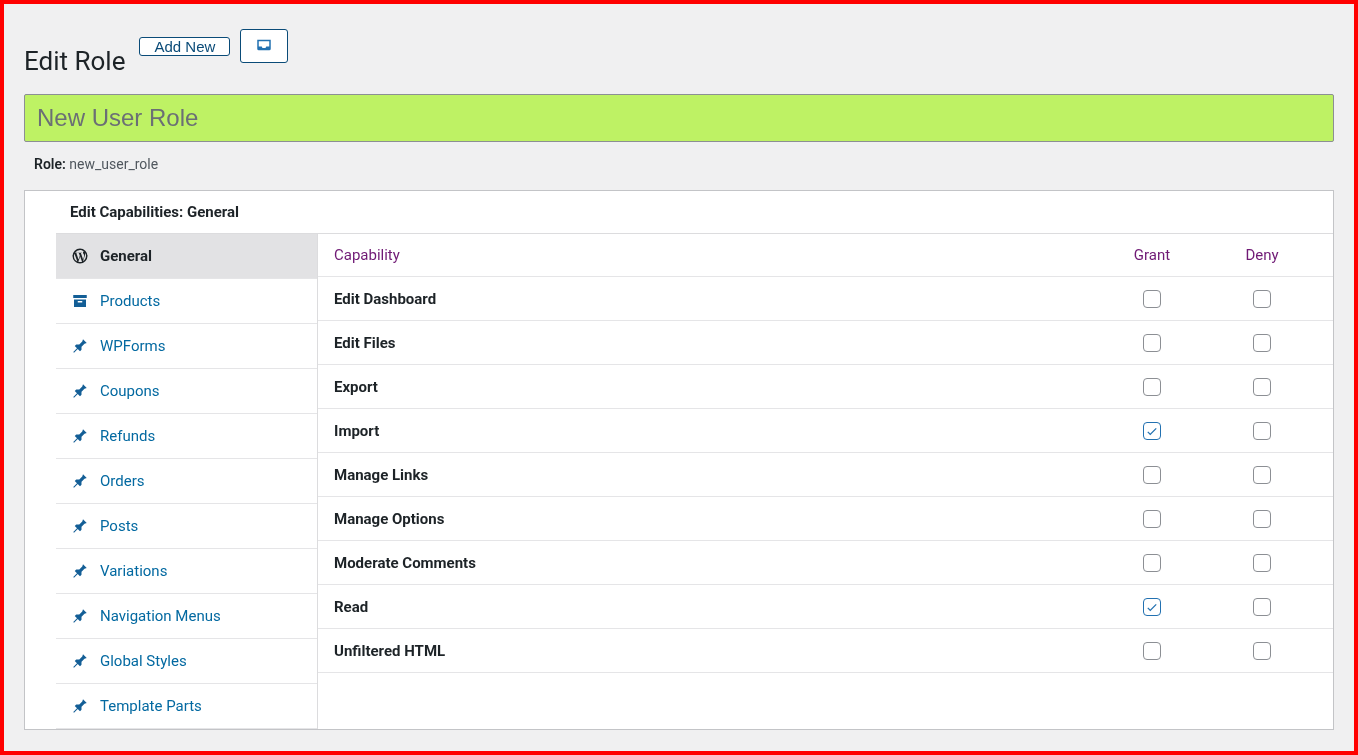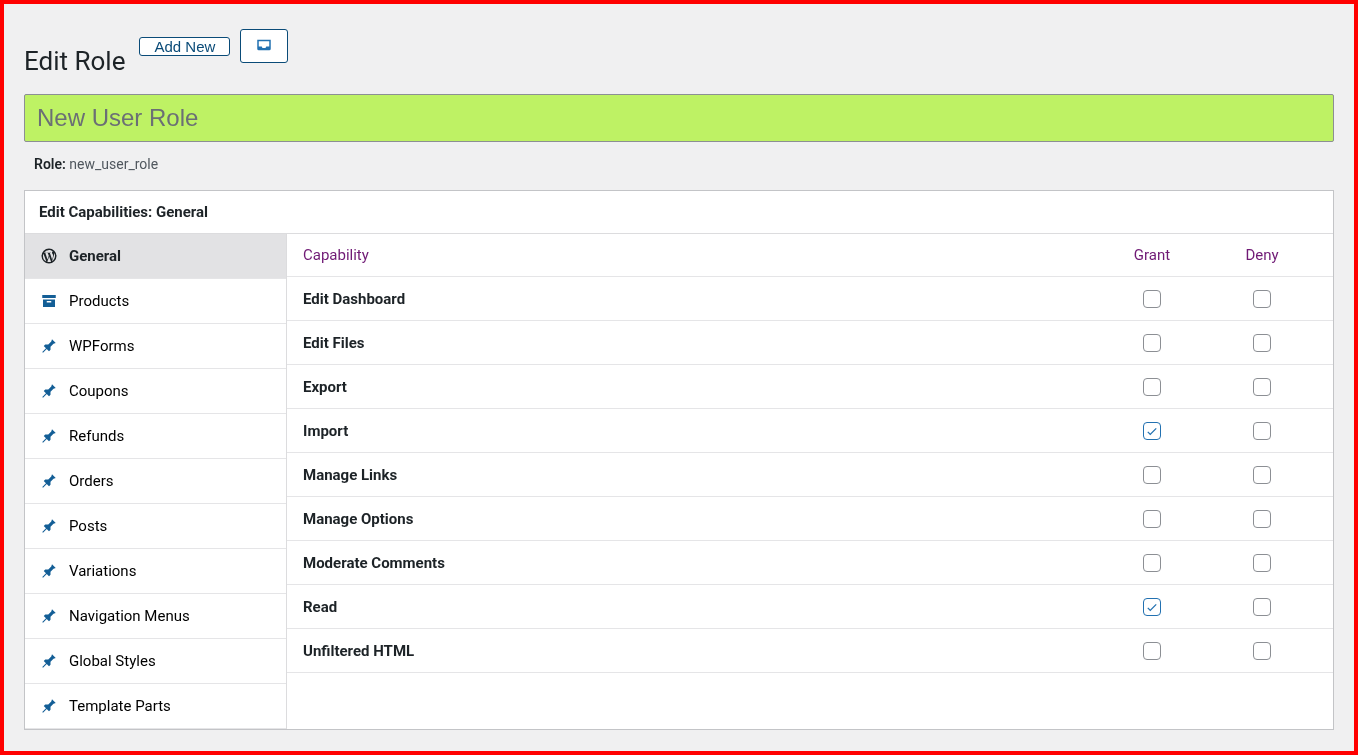--- a/index.html
+++ b/index.html
@@ -65,20 +65,21 @@
   .role-slug-line {
     margin: 0 0 18px 30px;
     font-size: 14px;
     color: #50575e;
   }
   .role-slug-line b { font-weight: 600; color: #1d2327; }
   .panel {
     margin: 12px 20px;
     background: #fff;
     border: 1px solid #c3c4c7;
+    padding-left: 31px;
   }
   .panel-heading {
     padding: 12px 14px;
     font-size: 15px;
     font-weight: 700;
     border-bottom: 1px solid #dcdcde;
   }
   .panel-body {
     display: flex;
   }
@@ -88,21 +89,21 @@
     background: #fff;
   }
   .sidebar-item {
     display: flex;
     align-items: center;
     gap: 10px;
     padding: 13px 14px;
     border-bottom: 1px solid #e5e5e7;
     font-size: 15px;
     cursor: pointer;
-    color: #000000;
+    color: #0369a1;
   }
   .sidebar-item.active {
     background: #e2e2e4;
     font-weight: 700;
     color: #1d2327;
   }
   .sidebar-item .icon { width: 20px; display:flex; justify-content:center; }
   .sidebar-item .icon svg { width: 18px; height: 18px; }
   .sidebar-item.active .icon svg { fill: #1d2327; }
   .sidebar-item:not(.active) .icon svg { fill: #135e96; }

